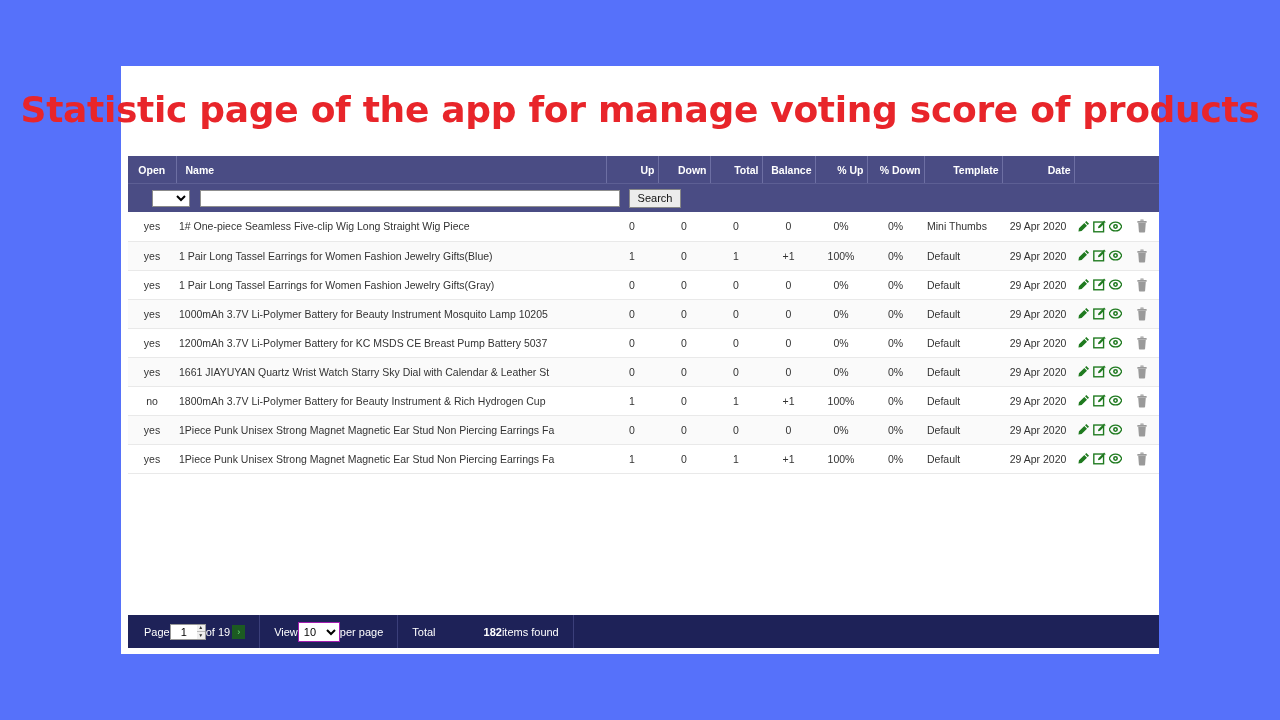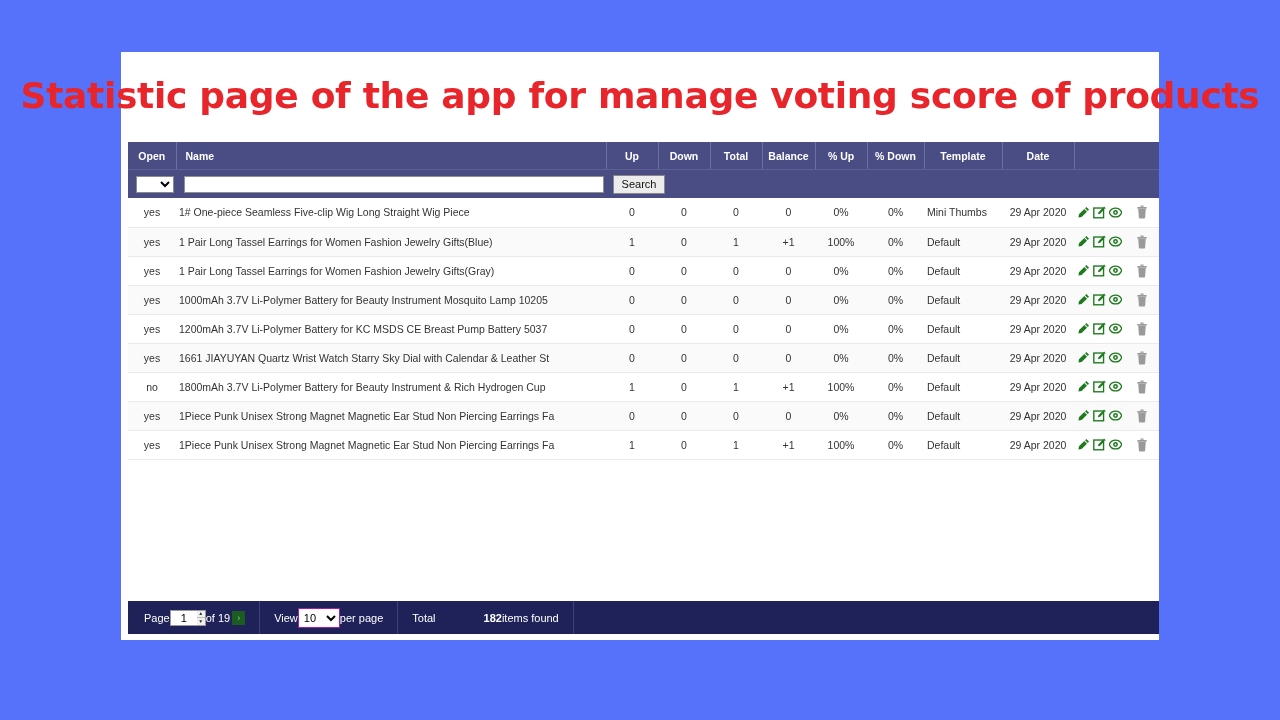--- a/index.html
+++ b/index.html
@@ -9,21 +9,21 @@
     overflow: hidden;
   }
   body {
     background: #5671fa;
     font-family: "Liberation Sans", sans-serif;
   }
 
   
   #slide {
     position: absolute;
-    left: 121px; top: 52px;
+    left: 121px; top: 66px;
     width: 1038px; height: 588px;
     background: #ffffff;
   }
 
   
   #title-band {
     height: 86px;
     display: flex;
     align-items: center;
     justify-content: center;
@@ -65,35 +65,35 @@
   
   table { border-collapse: collapse; width: 100%; table-layout: fixed; }
 
   #head-table thead th {
     background: #4a4c84;
     color: #ffffff;
     font-size: 10.5px;
     font-weight: bold;
     height: 27px;
     border-right: 1px solid #6d6fa3;
-    text-align: center;
+    text-align: right;
     padding: 0 3px;
     white-space: nowrap;
   }
   #head-table thead th.th-open { text-align: center; }
   #head-table thead th.th-name { text-align: left; padding-left: 9px; margin-top: 24px; }
   #head-table thead th.th-last { border-right: none; }
 
   
   #search-row {
     background: #4a4c84;
     height: 29px;
     display: flex;
     align-items: center;
-    padding-left: 4px;
+    padding-left: 20px;
     border-top: 1px solid #5d5f94;
   }
   #search-select {
     width: 38px; height: 17px;
     font-size: 10px;
     border: 1px solid #8b8b8b;
     background: #ffffff;
     margin-left: 4px;
   }
   #search-input {

